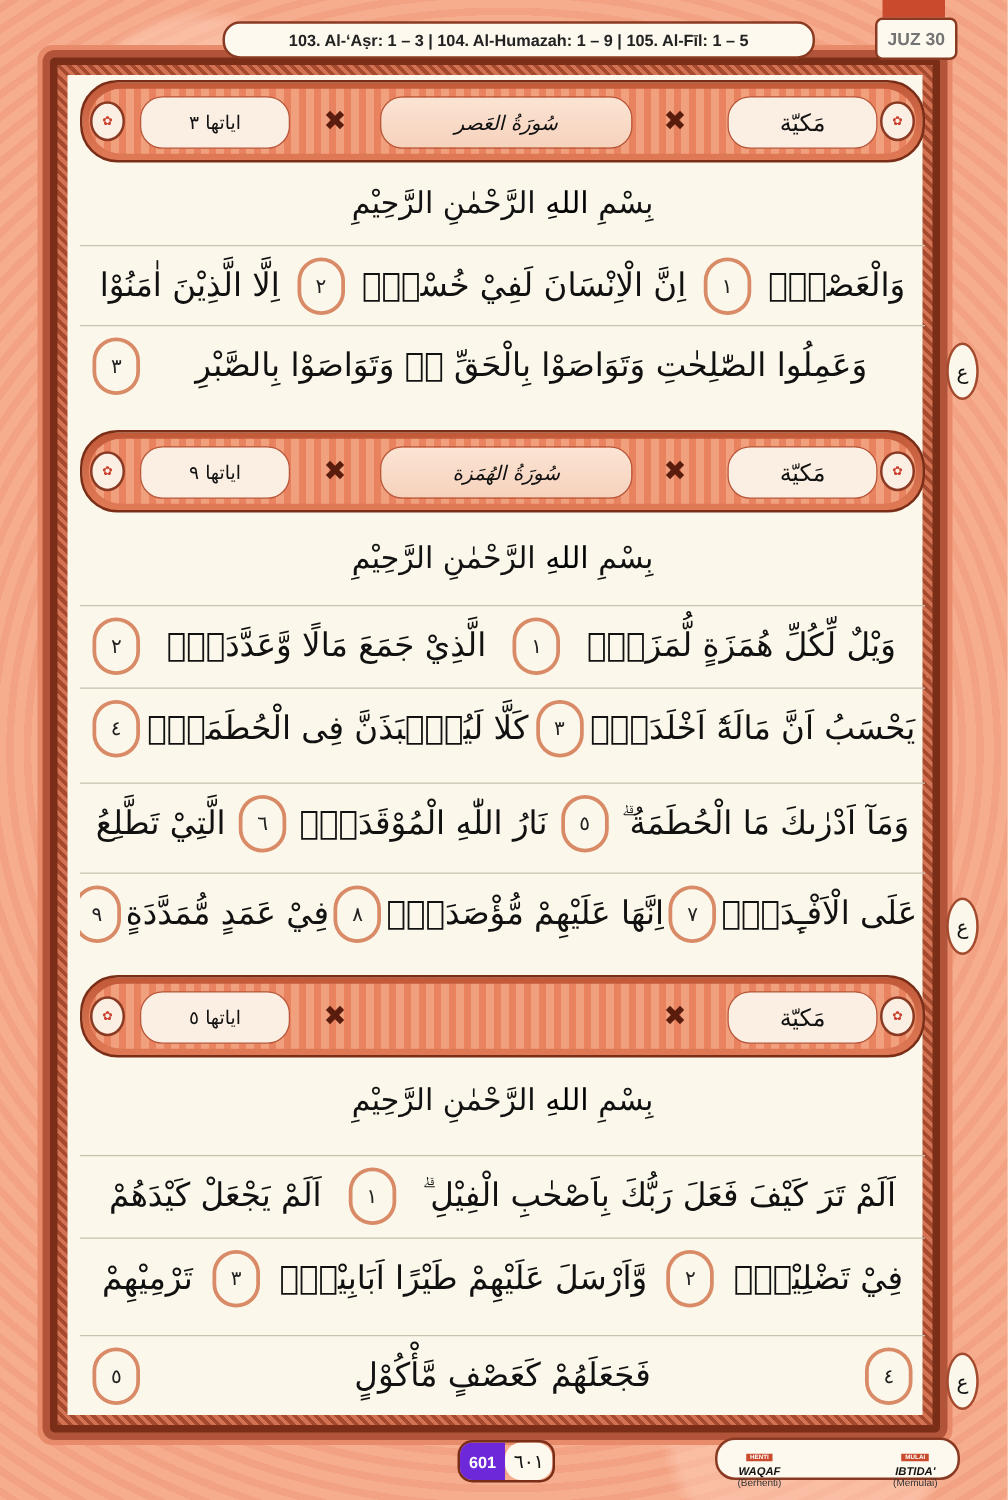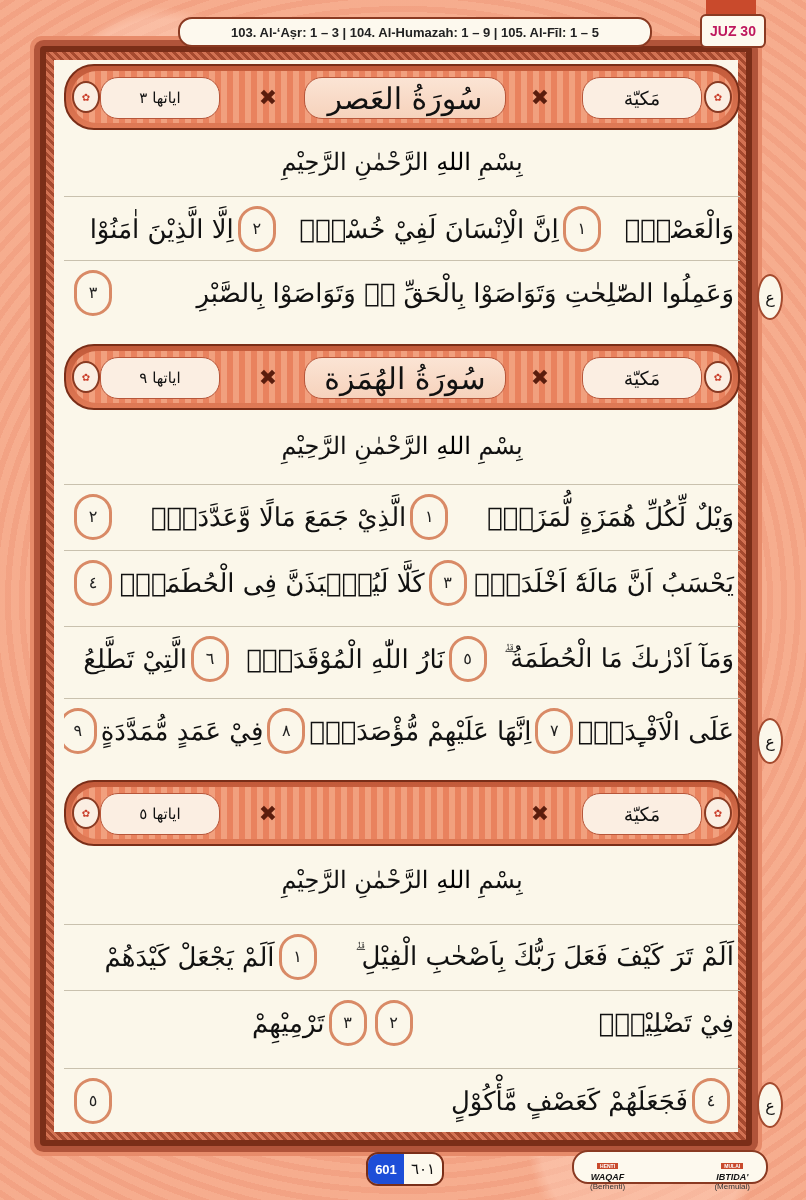--- a/index.html
+++ b/index.html
@@ -18,64 +18,64 @@
     background:repeating-linear-gradient(45deg,#a64a2f 0 3px,#d27253 3px 6px);}
   .page{position:absolute;left:54px;top:60px;width:684px;height:1072px;
     background:#fbf7ea;}
   .header-pill{position:absolute;left:178px;top:17px;width:470px;height:26px;
     background:#fdf9ee;border:2px solid #8a3a22;border-radius:14px;
     display:flex;align-items:center;justify-content:center;
     font-family:"Liberation Sans",sans-serif;font-weight:bold;font-size:13px;color:#222;}
   .juz{position:absolute;left:700px;top:14px;width:62px;height:30px;
     background:#fdf9ee;border-radius:6px;border:2px solid #8a3a22;
     display:flex;align-items:center;justify-content:center;
-    font-family:"Liberation Sans",sans-serif;font-weight:bold;font-size:14px;color:#be185d;}
+    font-family:"Liberation Sans",sans-serif;font-weight:bold;font-size:14px;color:#737373;}
   .juz-tab{position:absolute;left:706px;top:0;width:50px;height:14px;background:#c94a2c;}
   .banner{position:absolute;left:64px;width:676px;height:66px;
     background:linear-gradient(#c25a3a,#e07a56);border-radius:30px;
     border:2px solid #7a2e18;box-sizing:border-box;}
   .banner .inner{position:absolute;inset:5px;border-radius:26px;
     background:repeating-linear-gradient(90deg,#e9825e 0 6px,#f1a07e 6px 12px);}
   .b-cell{position:absolute;top:11px;height:40px;background:#fbeee2;
     border-radius:18px;display:flex;align-items:center;justify-content:center;
     font-family:"DejaVu Serif",serif;color:#111;border:1px solid #b7563a;}
-  .b-left{left:34px;width:118px;font-size:15px;}
-  .b-title{left:238px;width:200px;font-size:30px;background:linear-gradient(#fbe4d4,#f6d2bc);}
+  .b-left{left:46px;width:118px;font-size:15px;}
+  .b-title{left:238px;width:200px;font-size:16px;background:linear-gradient(#fbe4d4,#f6d2bc);font-style:italic;}
   .b-right{left:516px;width:118px;font-size:19px;}
   .b-knot{position:absolute;top:9px;width:44px;height:44px;
     display:flex;align-items:center;justify-content:center;color:#5a1d0d;font-size:22px;}
   .b-knot.l{left:180px}.b-knot.r{left:452px}
   .b-end{position:absolute;top:15px;width:28px;height:32px;border-radius:50%;
     background:#fbeee2;border:2px solid #8a3a22;box-sizing:border-box;
     display:flex;align-items:center;justify-content:center;color:#c93d2a;font-size:10px;}
   .b-end.l{left:6px}.b-end.r{right:6px}
   .basmala{position:absolute;left:64px;width:676px;height:44px;
     display:flex;align-items:center;justify-content:center;
     font-family:"DejaVu Serif",serif;font-size:24px;color:#111;direction:rtl;}
   .basmala .allah{color:#000000;}
   .line{position:absolute;left:64px;width:676px;height:64px;
     border-top:1px solid #c9c1ae;box-sizing:border-box;
     display:flex;align-items:center;justify-content:space-between;
     direction:rtl;font-family:"DejaVu Serif",serif;font-size:26px;color:#111;
     padding:0 6px;white-space:nowrap;overflow:hidden;}
   .ayah{display:inline-flex;align-items:center;justify-content:center;
     width:32px;height:40px;border:3px solid #d98a66;border-radius:50% 50% 50% 50%/40% 40% 40% 40%;
     color:#222;font-size:16px;background:#fbf7ea;flex:0 0 auto;margin:0 4px;}
-  .seg{flex:1 1 auto;text-align:right;}
+  .seg{flex:1 1 auto;text-align:center;}
   .ain{position:absolute;left:757px;width:26px;height:46px;border-radius:50%;
     background:#fbf7ea;border:2px solid #a44a2e;box-sizing:border-box;
     display:flex;align-items:center;justify-content:center;font-size:16px;color:#111;
     font-family:"DejaVu Serif",serif;}
   .page-no{position:absolute;left:366px;top:1152px;width:74px;height:30px;
     display:flex;border-radius:12px;overflow:hidden;border:2px solid #7a2e18;}
-  .page-no .lat{background:#1d4ed8;color:#fff;width:36px;display:flex;
+  .page-no .lat{background:#6d28d9;color:#fff;width:36px;display:flex;
     align-items:center;justify-content:center;font-weight:bold;font-size:13px;
     font-family:"Liberation Sans",sans-serif;}
   .page-no .ar{background:#fdf9ee;color:#111;flex:1;display:flex;align-items:center;
-    justify-content:center;font-size:15px;font-family:"DejaVu Serif",serif;}
+    justify-content:center;font-size:15px;font-family:"DejaVu Serif",serif;border-radius:13px;}
   .legend{position:absolute;left:572px;top:1150px;width:196px;height:34px;
     background:#fdf9ee;border:2px solid #8a3a22;border-radius:16px;box-sizing:border-box;
     font-family:"Liberation Sans",sans-serif;}
   .legend .col{position:absolute;top:2px;text-align:center;}
   .legend .col.l{left:16px}.legend .col.r{right:16px}
   .legend .small{font-size:5px;color:#fff;background:#c94a2c;padding:0 3px;font-weight:bold;}
   .legend .big{font-size:9px;font-weight:bold;font-style:italic;color:#111;line-height:10px;}
   .legend .sub{font-size:8px;color:#333;line-height:9px;}
 </style>
 </head>
@@ -170,20 +170,21 @@
   <span>بِسْمِ</span>&nbsp;<span class="allah">اللهِ</span>&nbsp;<span>الرَّحْمٰنِ الرَّحِيْمِ</span>
 </div>
 <div class="line" style="top:924px">
   <span class="seg">اَلَمْ تَرَ كَيْفَ فَعَلَ رَبُّكَ بِاَصْحٰبِ الْفِيْلِ ۗ</span>
   <span class="ayah">١</span>
   <span class="seg">اَلَمْ يَجْعَلْ كَيْدَهُمْ</span>
 </div>
 <div class="line" style="top:990px">
   <span class="seg">فِيْ تَضْلِيْلٍۙ</span>
   <span class="ayah">٢</span>
+  <span class="seg">وَّاَرْسَلَ عَلَيْهِمْ طَيْرًا اَبَابِيْلَۙ</span>
   <span class="ayah">٣</span>
   <span class="seg">تَرْمِيْهِمْ</span>
 </div>
 <div class="line" style="top:1068px">
   <span class="ayah">٤</span>
   <span class="seg">فَجَعَلَهُمْ كَعَصْفٍ مَّأْكُوْلٍ</span>
   <span class="ayah">٥</span>
 </div>
 <div class="ain" style="top:1082px">ع</div>
 

